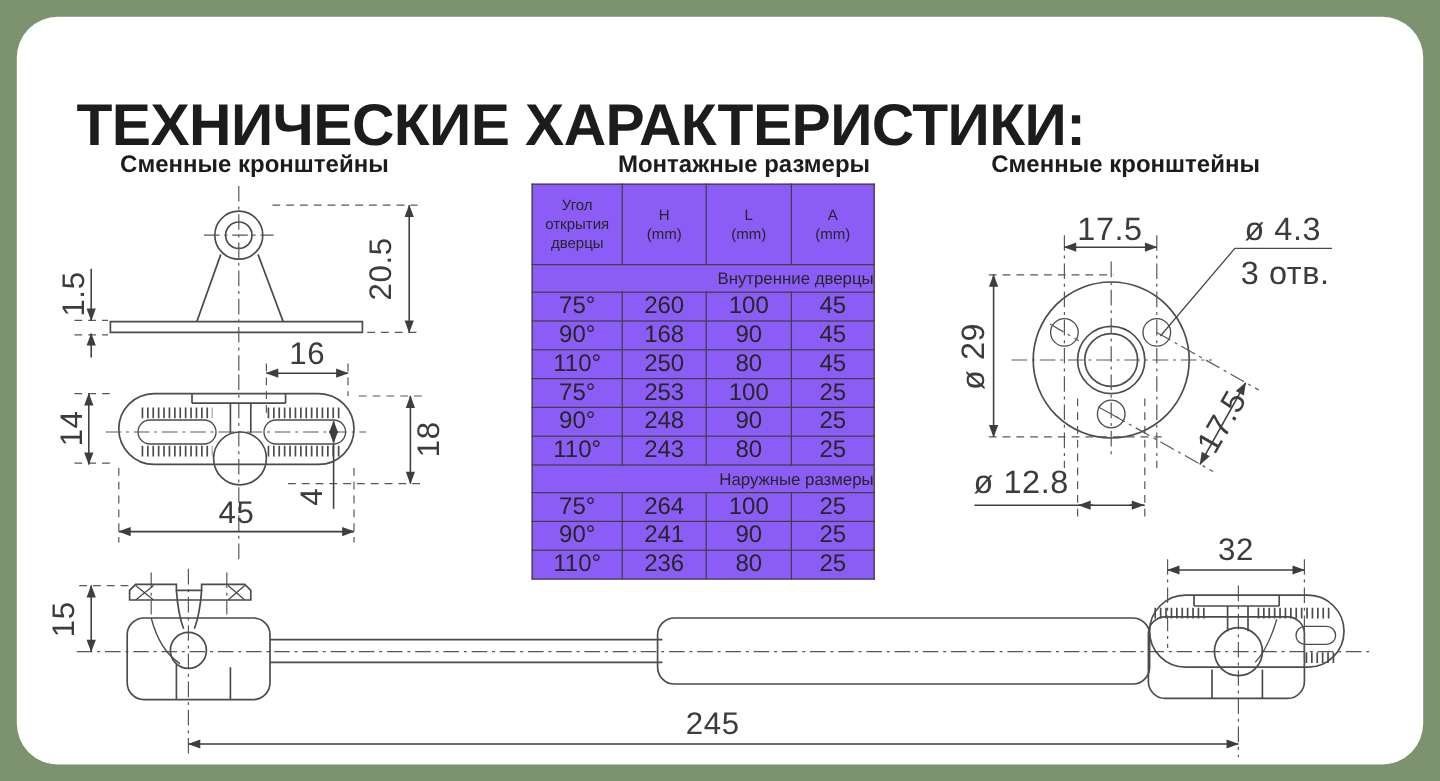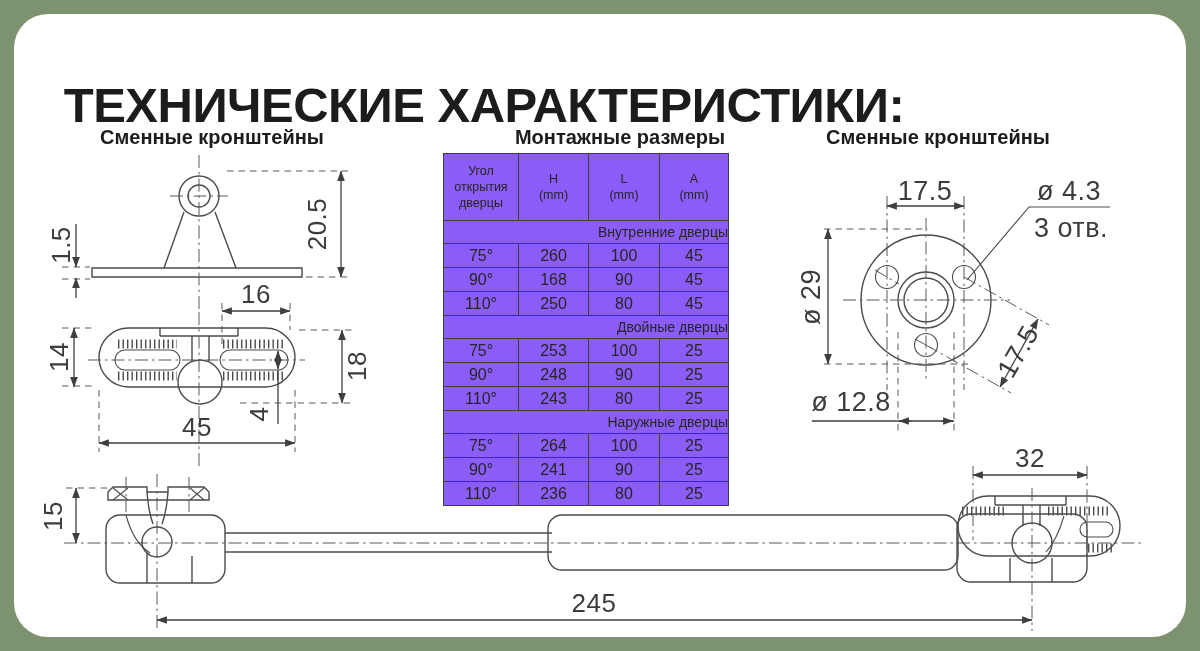--- a/index.html
+++ b/index.html
@@ -29,21 +29,21 @@
     position:absolute; left:443px; top:153px; border-collapse:collapse;
     table-layout:fixed; background:#8b5cf6;
   }
   table.spec th, table.spec td {
     border:1.5px solid #3e3e3e; padding:0; text-align:center; color:#262626;
   }
   table.spec th {
     font-weight:400; font-size:12.5px; line-height:1.28; height:66px;
     vertical-align:middle;
   }
-  table.spec td { font-size:16px; height:23px; }
+  table.spec td { font-size:20px; height:23px; }
   table.spec tr.sec td {
     text-align:right; padding-left:8px; font-size:14px; height:22px;
   }
   .thl { display:block; }
 
   svg.draw { position:absolute; left:0; top:0; }
   .ln  { stroke:#4b4b4b; stroke-width:1.4; fill:none; }
   .lnt { stroke:#4b4b4b; stroke-width:1.1; fill:none; }
   .cl  { stroke:#585858; stroke-width:1;   fill:none; stroke-dasharray:13 4 2.5 4; }
   .dsh { stroke:#585858; stroke-width:1;   fill:none; stroke-dasharray:6.5 5; }
@@ -102,43 +102,40 @@
         <td>168</td>
         <td>90</td>
         <td>45</td>
       </tr>
   <tr>
         <td>110°</td>
         <td>250</td>
         <td>80</td>
         <td>45</td>
       </tr>
-  <tr class="sec">
-        <td colspan="4">Двойные дверцы</td>
-      </tr>
   <tr>
         <td>75°</td>
         <td>253</td>
         <td>100</td>
         <td>25</td>
       </tr>
   <tr>
         <td>90°</td>
         <td>248</td>
         <td>90</td>
         <td>25</td>
       </tr>
   <tr>
         <td>110°</td>
         <td>243</td>
         <td>80</td>
         <td>25</td>
       </tr>
   <tr class="sec">
-        <td colspan="4">Наружные дверцы</td>
+        <td colspan="4">Наружные размеры</td>
       </tr>
   <tr>
         <td>75°</td>
         <td>264</td>
         <td>100</td>
         <td>25</td>
       </tr>
   <tr>
         <td>90°</td>
         <td>241</td>

